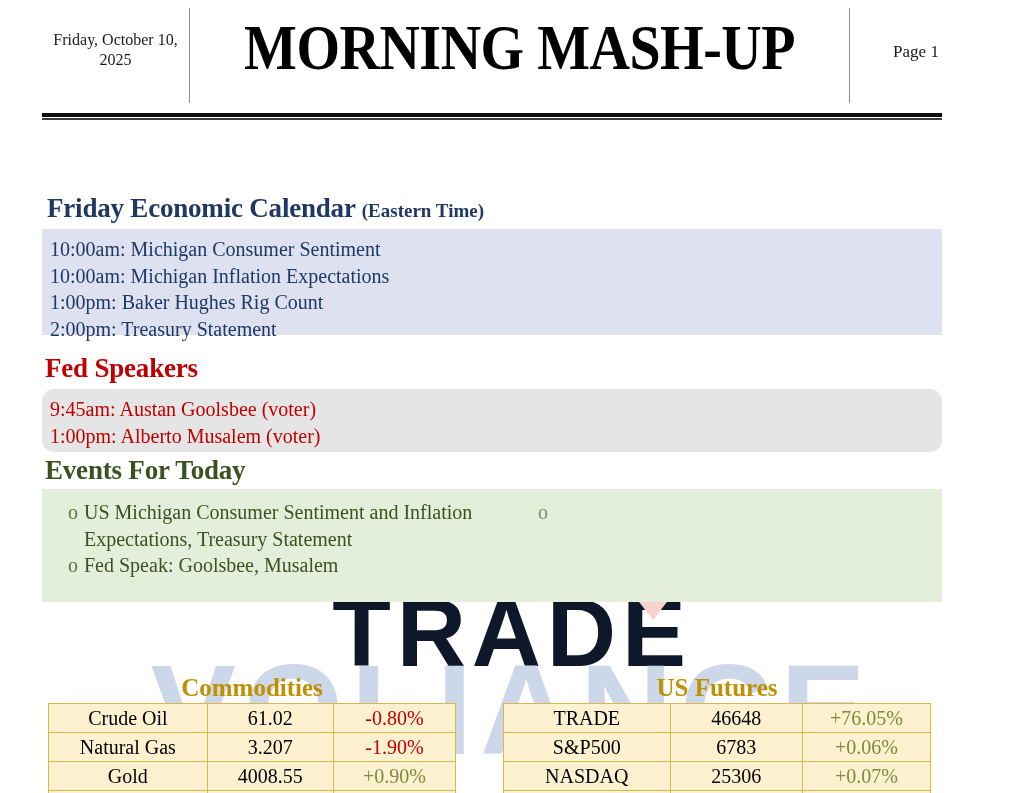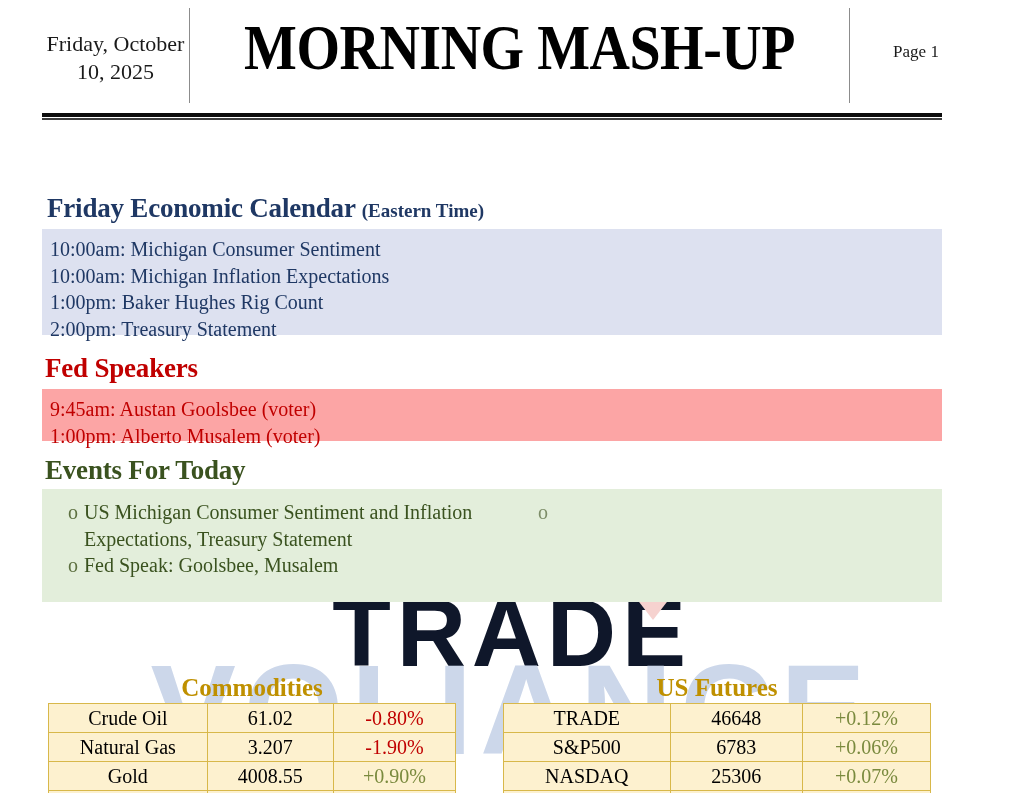--- a/index.html
+++ b/index.html
@@ -78,21 +78,21 @@
   }
   .mast-date {
     width: 148px;
     display: flex;
     align-items: flex-start;
     justify-content: center;
     padding-top: 22px;
     border-right: 1px solid #8c8c8c;
   }
   .mast-date span {
-    font-size: 22px;
+    font-size: 16px;
     line-height: 1.25;
     text-align: center;
     color: #1a1a1a;
   }
   .mast-title {
     flex: 1;
     display: flex;
     align-items: flex-start;
     justify-content: center;
     padding-top: 8px;
@@ -156,21 +156,21 @@
     font-size: 20px;
     line-height: 26.5px;
     white-space: nowrap;
   }
 
   #cal-head   { left: 47px;  top: 195px;  color: #1f3864; }
   #cal-block  { top: 229px;  background: #dde1f0; height: 106px; }
   #cal-block .row { color: #1f3864; }
 
   #fed-head   { left: 45px;  top: 355px;  color: #c00000; }
-  #fed-block  { top: 389px;  background: #fca5a5; height: 52px; }
+  #fed-block  { top: 389px;  background: #e5e5e5; height: 63px; border-radius: 12px; }
   #fed-block .row { color: #c00000; }
 
   #ev-head    { left: 45px;  top: 457px;  color: #3a521f; }
   #ev-block   { top: 489px;  background: #e3eedb; height: 113px; padding-left: 0; }
 
   
   .ev-cols {
     display: flex;
     padding-top: 3px;
   }
@@ -337,21 +337,21 @@
     </table>
   </div>
 
   <div class="tbl-wrap" id="tbl-fut">
     <div class="tbl-title">US Futures</div>
     <table class="mkt">
       <tbody>
         <tr>
           <td class="name">TRADE</td>
           <td class="val">46648</td>
-          <td class="chg up">+0.12%</td>
+          <td class="chg up">+76.05%</td>
         </tr>
         <tr>
           <td class="name">S&amp;P500</td>
           <td class="val">6783</td>
           <td class="chg up">+0.06%</td>
         </tr>
         <tr>
           <td class="name">NASDAQ</td>
           <td class="val">25306</td>
           <td class="chg up">+0.07%</td>

